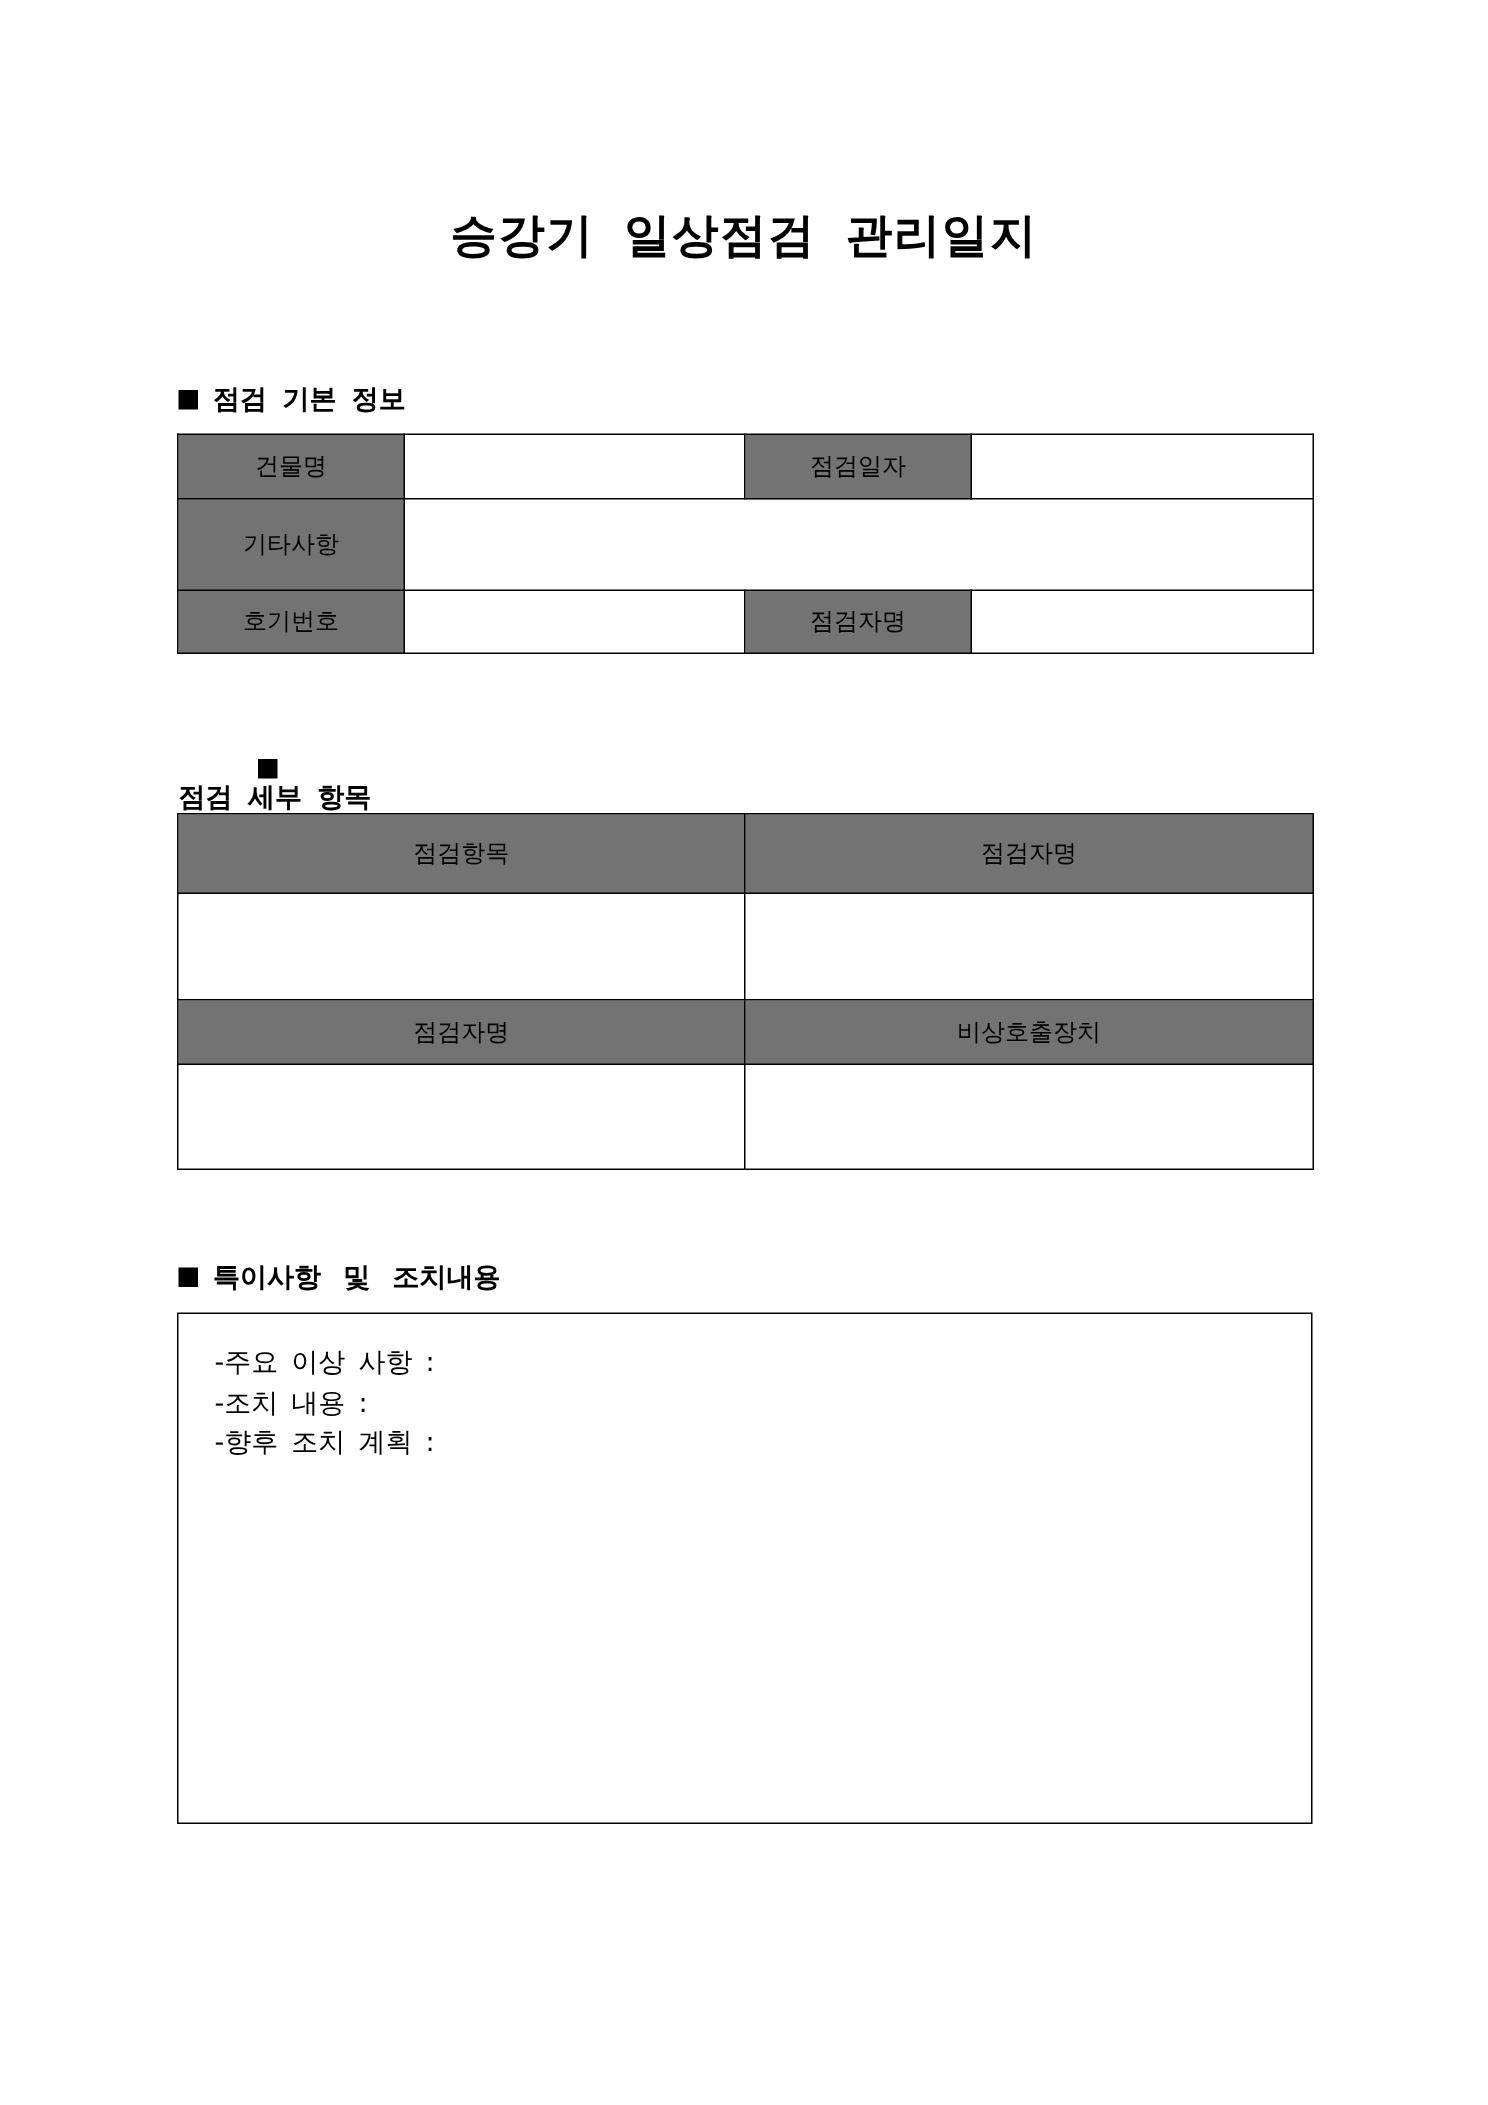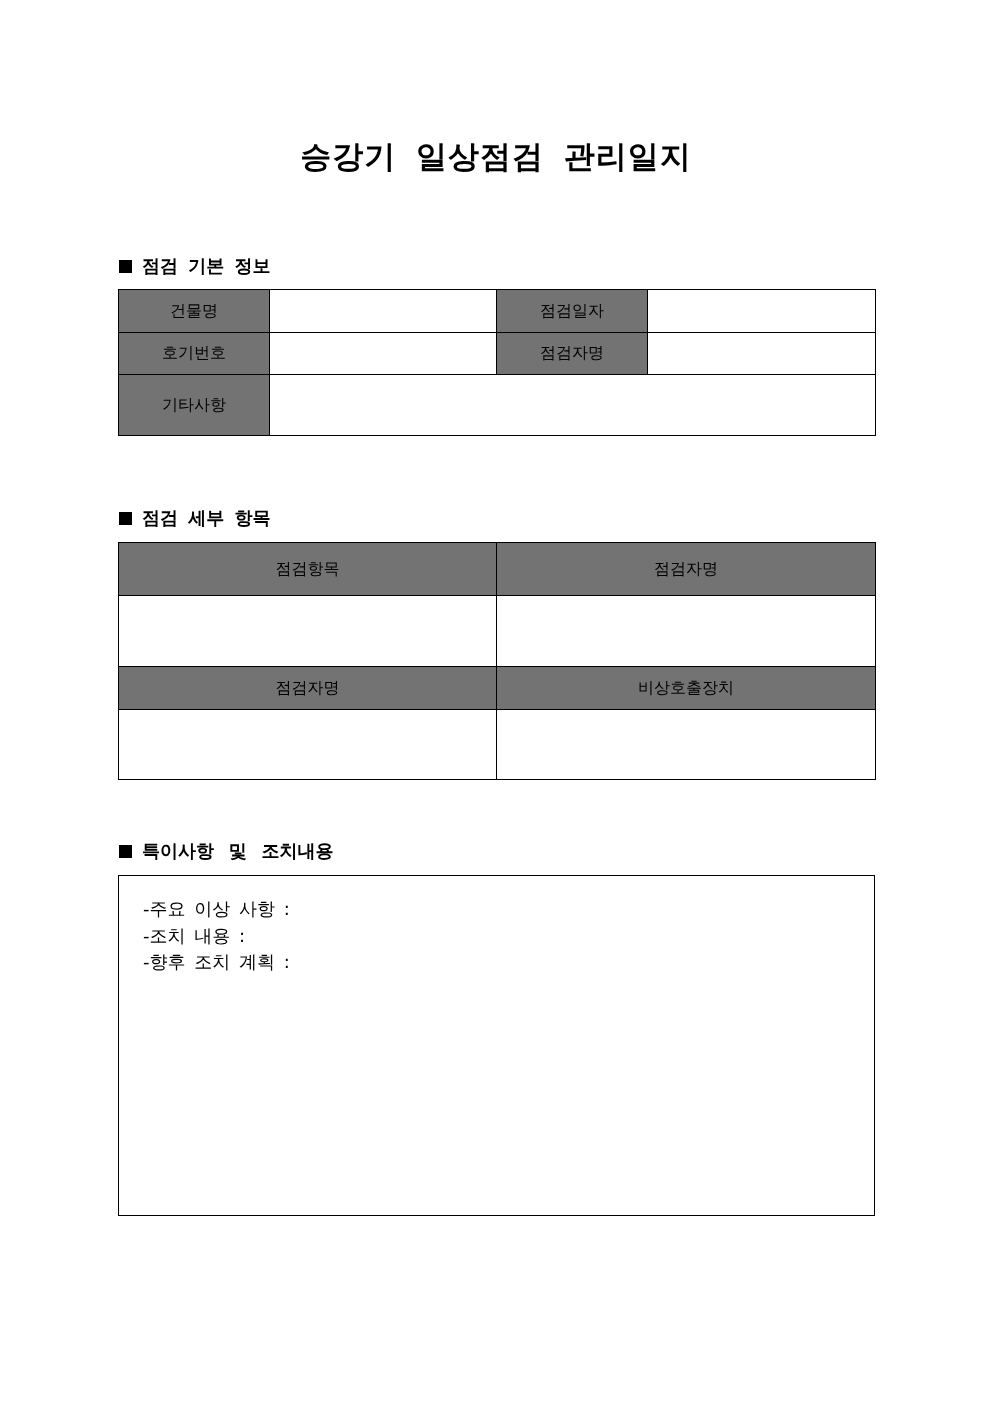--- a/index.html
+++ b/index.html
@@ -97,34 +97,34 @@
     <col style="width:151px">
     <col style="width:228px">
   </colgroup>
   <tbody>
       <tr style="height:43px;">
     <td class="label">건물명</td>
     <td class="value"></td>
     <td class="label">점검일자</td>
     <td class="value"></td>
   </tr>
+  <tr style="height:61px;">
+    <td class="label">기타사항</td>
+    <td class="value" colspan="3"></td>
+  </tr>
   <tr style="height:42px;">
     <td class="label">호기번호</td>
     <td class="value"></td>
     <td class="label">점검자명</td>
     <td class="value"></td>
   </tr>
-  <tr style="height:61px;">
-    <td class="label">기타사항</td>
-    <td class="value" colspan="3"></td>
-  </tr>
 </tbody>
   </table>
 
-<div class="section-heading" style="top:506px;">
+<div class="section-heading" style="top:506px;flex-direction:column;">
   <span class="sq"></span>
   <span>점검 세부 항목</span>
 </div>
 
 <table class="grid" style="top:542px;">
   <colgroup>
     <col style="width:378px">
     <col style="width:379px">
   </colgroup>
   <tbody>

